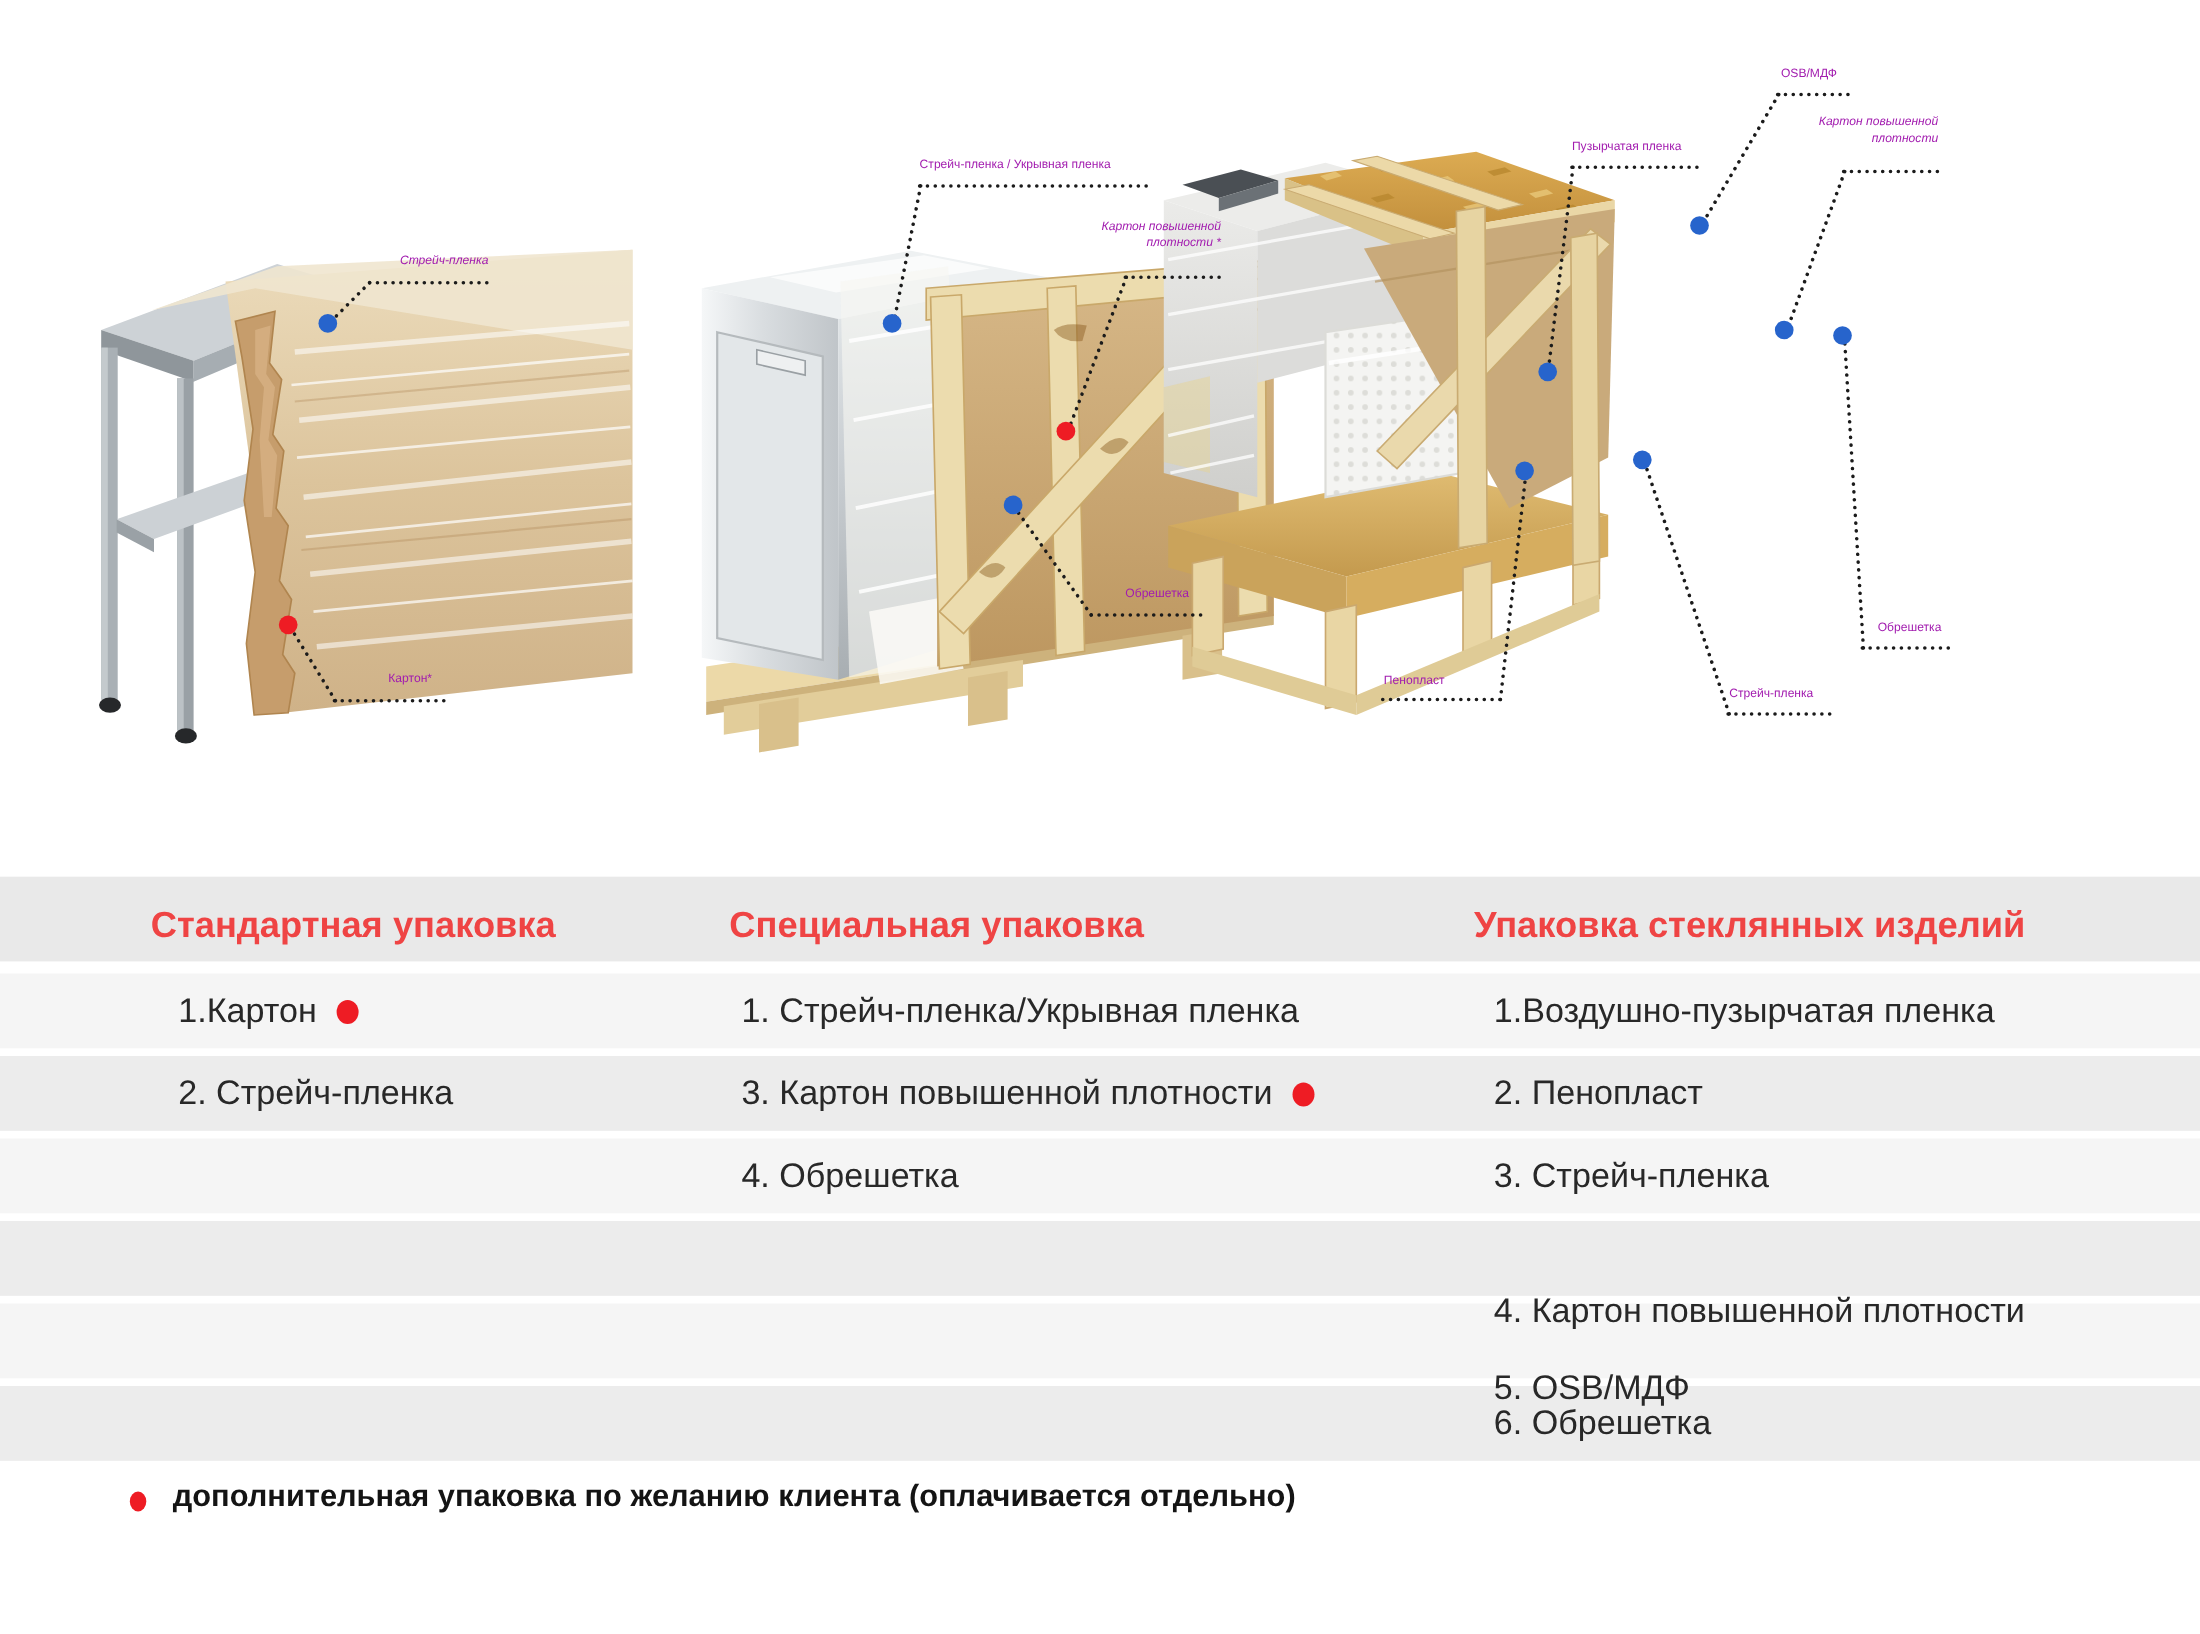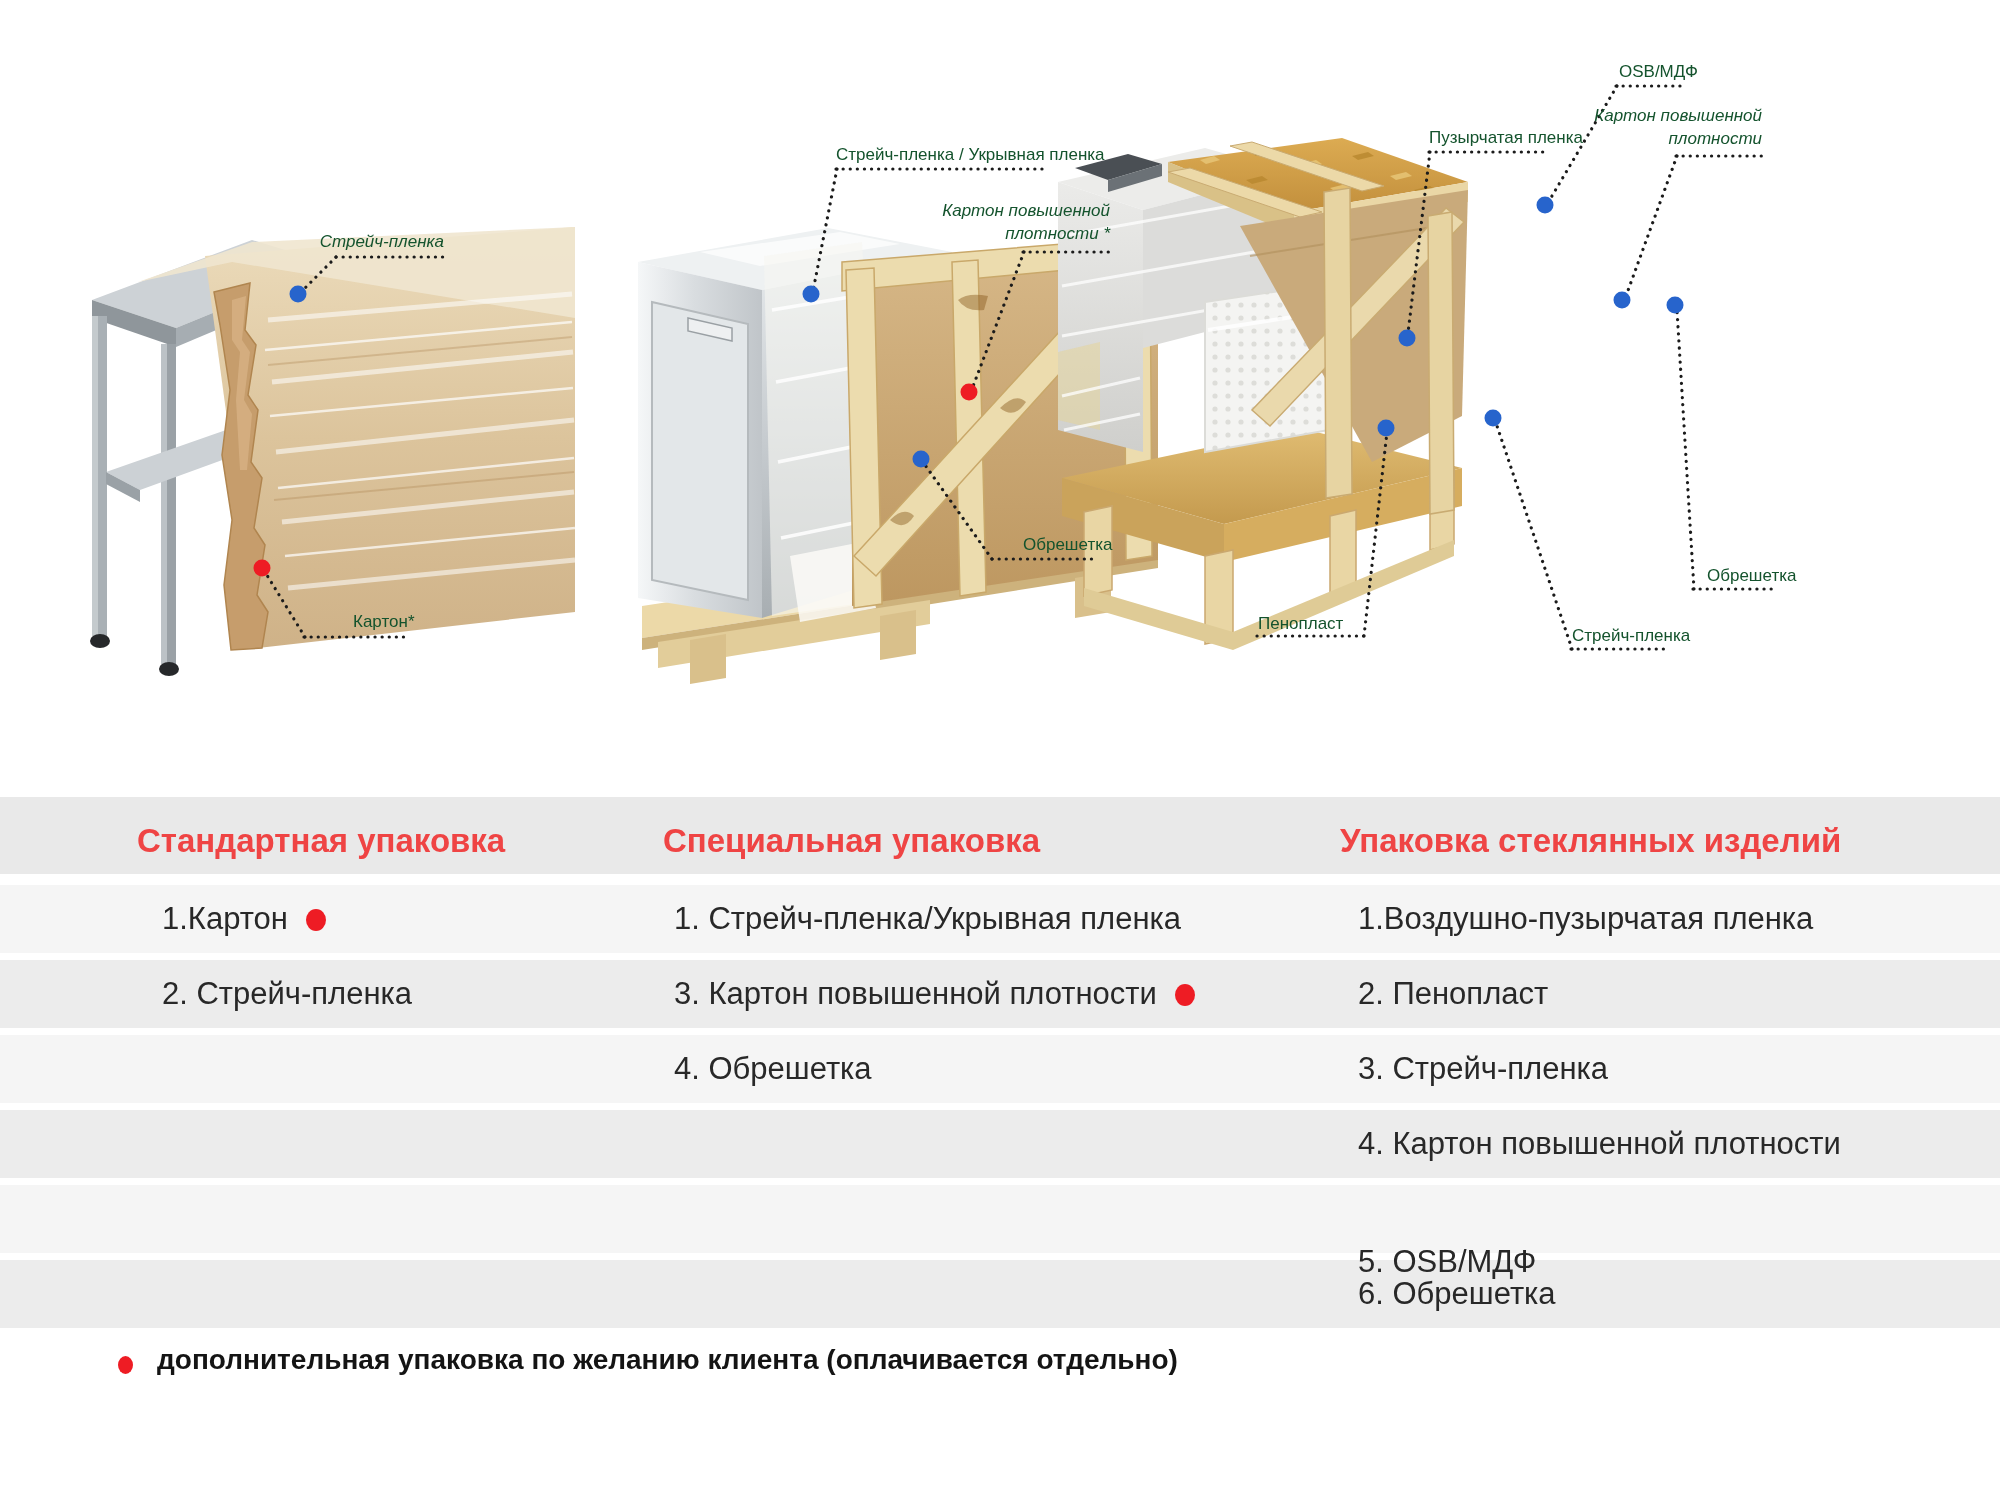--- a/index.html
+++ b/index.html
@@ -1,40 +1,40 @@
 <!DOCTYPE html>
 <html><head>
 <meta charset="utf-8">
 <style>
   html,body{margin:0;padding:0;background:#fff;}
   #canvas{position:relative;width:2000px;height:1485px;background:#fff;overflow:hidden;
           font-family:"Liberation Sans","DejaVu Sans",sans-serif;}
   svg.art{position:absolute;left:0;top:0;}
 
   
-  .lbl{position:absolute;font-size:17px;line-height:1.38;color:#14532d;white-space:pre-line;}
+  .lbl{position:absolute;font-size:11px;line-height:1.38;color:#a21caf;white-space:pre-line;}
   .lbl.r{text-align:right;font-style:italic;}
 
   
   .band{position:absolute;left:0;width:2000px;}
   .band.hdr{top:797px;height:77px;background:#e9e9e9;}
   .band.r1{top:885px;height:68px;background:#f5f5f5;}
   .band.r2{top:960px;height:68px;background:#ececec;}
   .band.r3{top:1035px;height:68px;background:#f5f5f5;}
   .band.r4{top:1110px;height:68px;background:#ececec;}
   .band.r5{top:1185px;height:68px;background:#f5f5f5;}
   .band.r6{top:1260px;height:68px;background:#ececec;}
 
   .thead{position:absolute;font-size:33px;font-weight:bold;color:#ef4444;top:822px;}
   .thead.c1{left:137px;} .thead.c2{left:663px;} .thead.c3{left:1340px;}
 
   .item{position:absolute;font-size:31px;color:#282828;line-height:38px;white-space:nowrap;}
   .col1{left:162px;} .col2{left:674px;} .col3{left:1358px;}
   .rt1{top:900px;} .rt2{top:975px;} .rt3{top:1050px;}
-  .rt4{top:1125px;} .rt5{top:1243px;} .rt6{top:1275px;}
+  .rt4{top:1173px;} .rt5{top:1243px;} .rt6{top:1275px;}
 
   .flag-dot{display:inline-block;width:20px;height:22px;border-radius:50%;
             background:#ee1c24;margin-left:18px;vertical-align:-2px;}
 
   .footnote-dot{position:absolute;left:118px;top:1356px;width:15px;height:18px;
                 border-radius:50%;background:#ee1c24;}
   .footnote{position:absolute;left:157px;top:1344px;font-size:28px;font-weight:bold;color:#141414;}
 </style>
 </head>
 <body>

